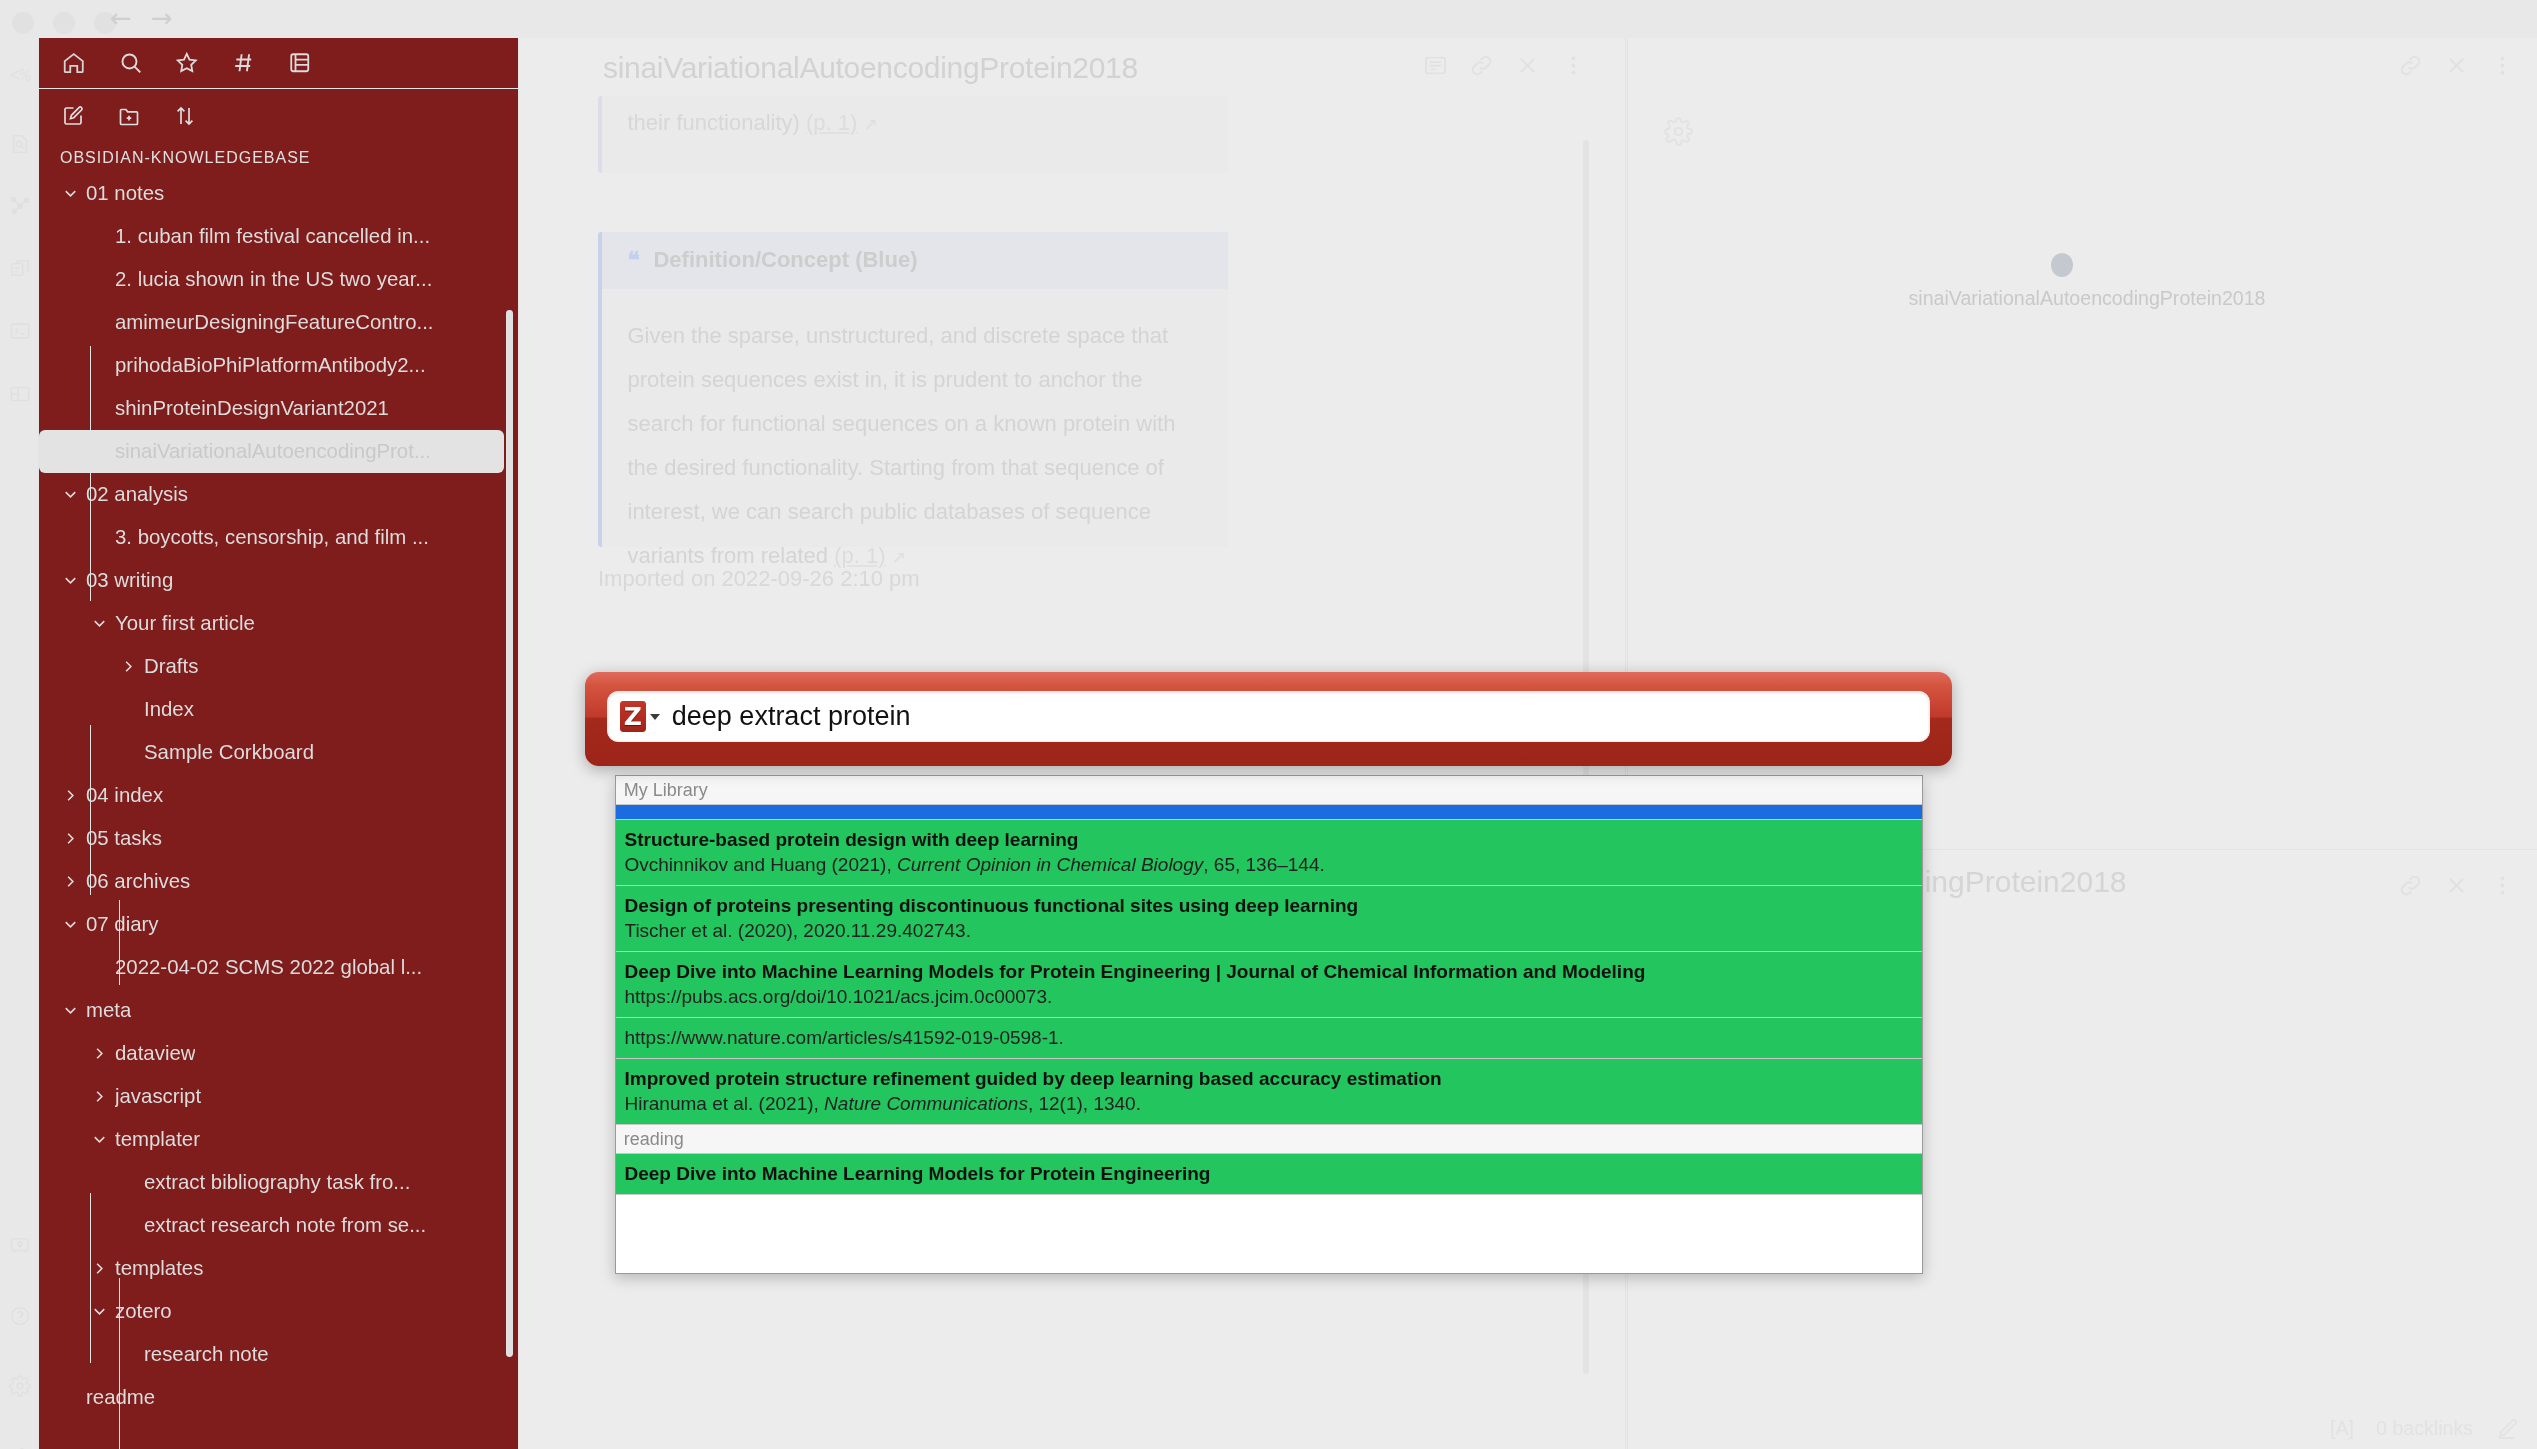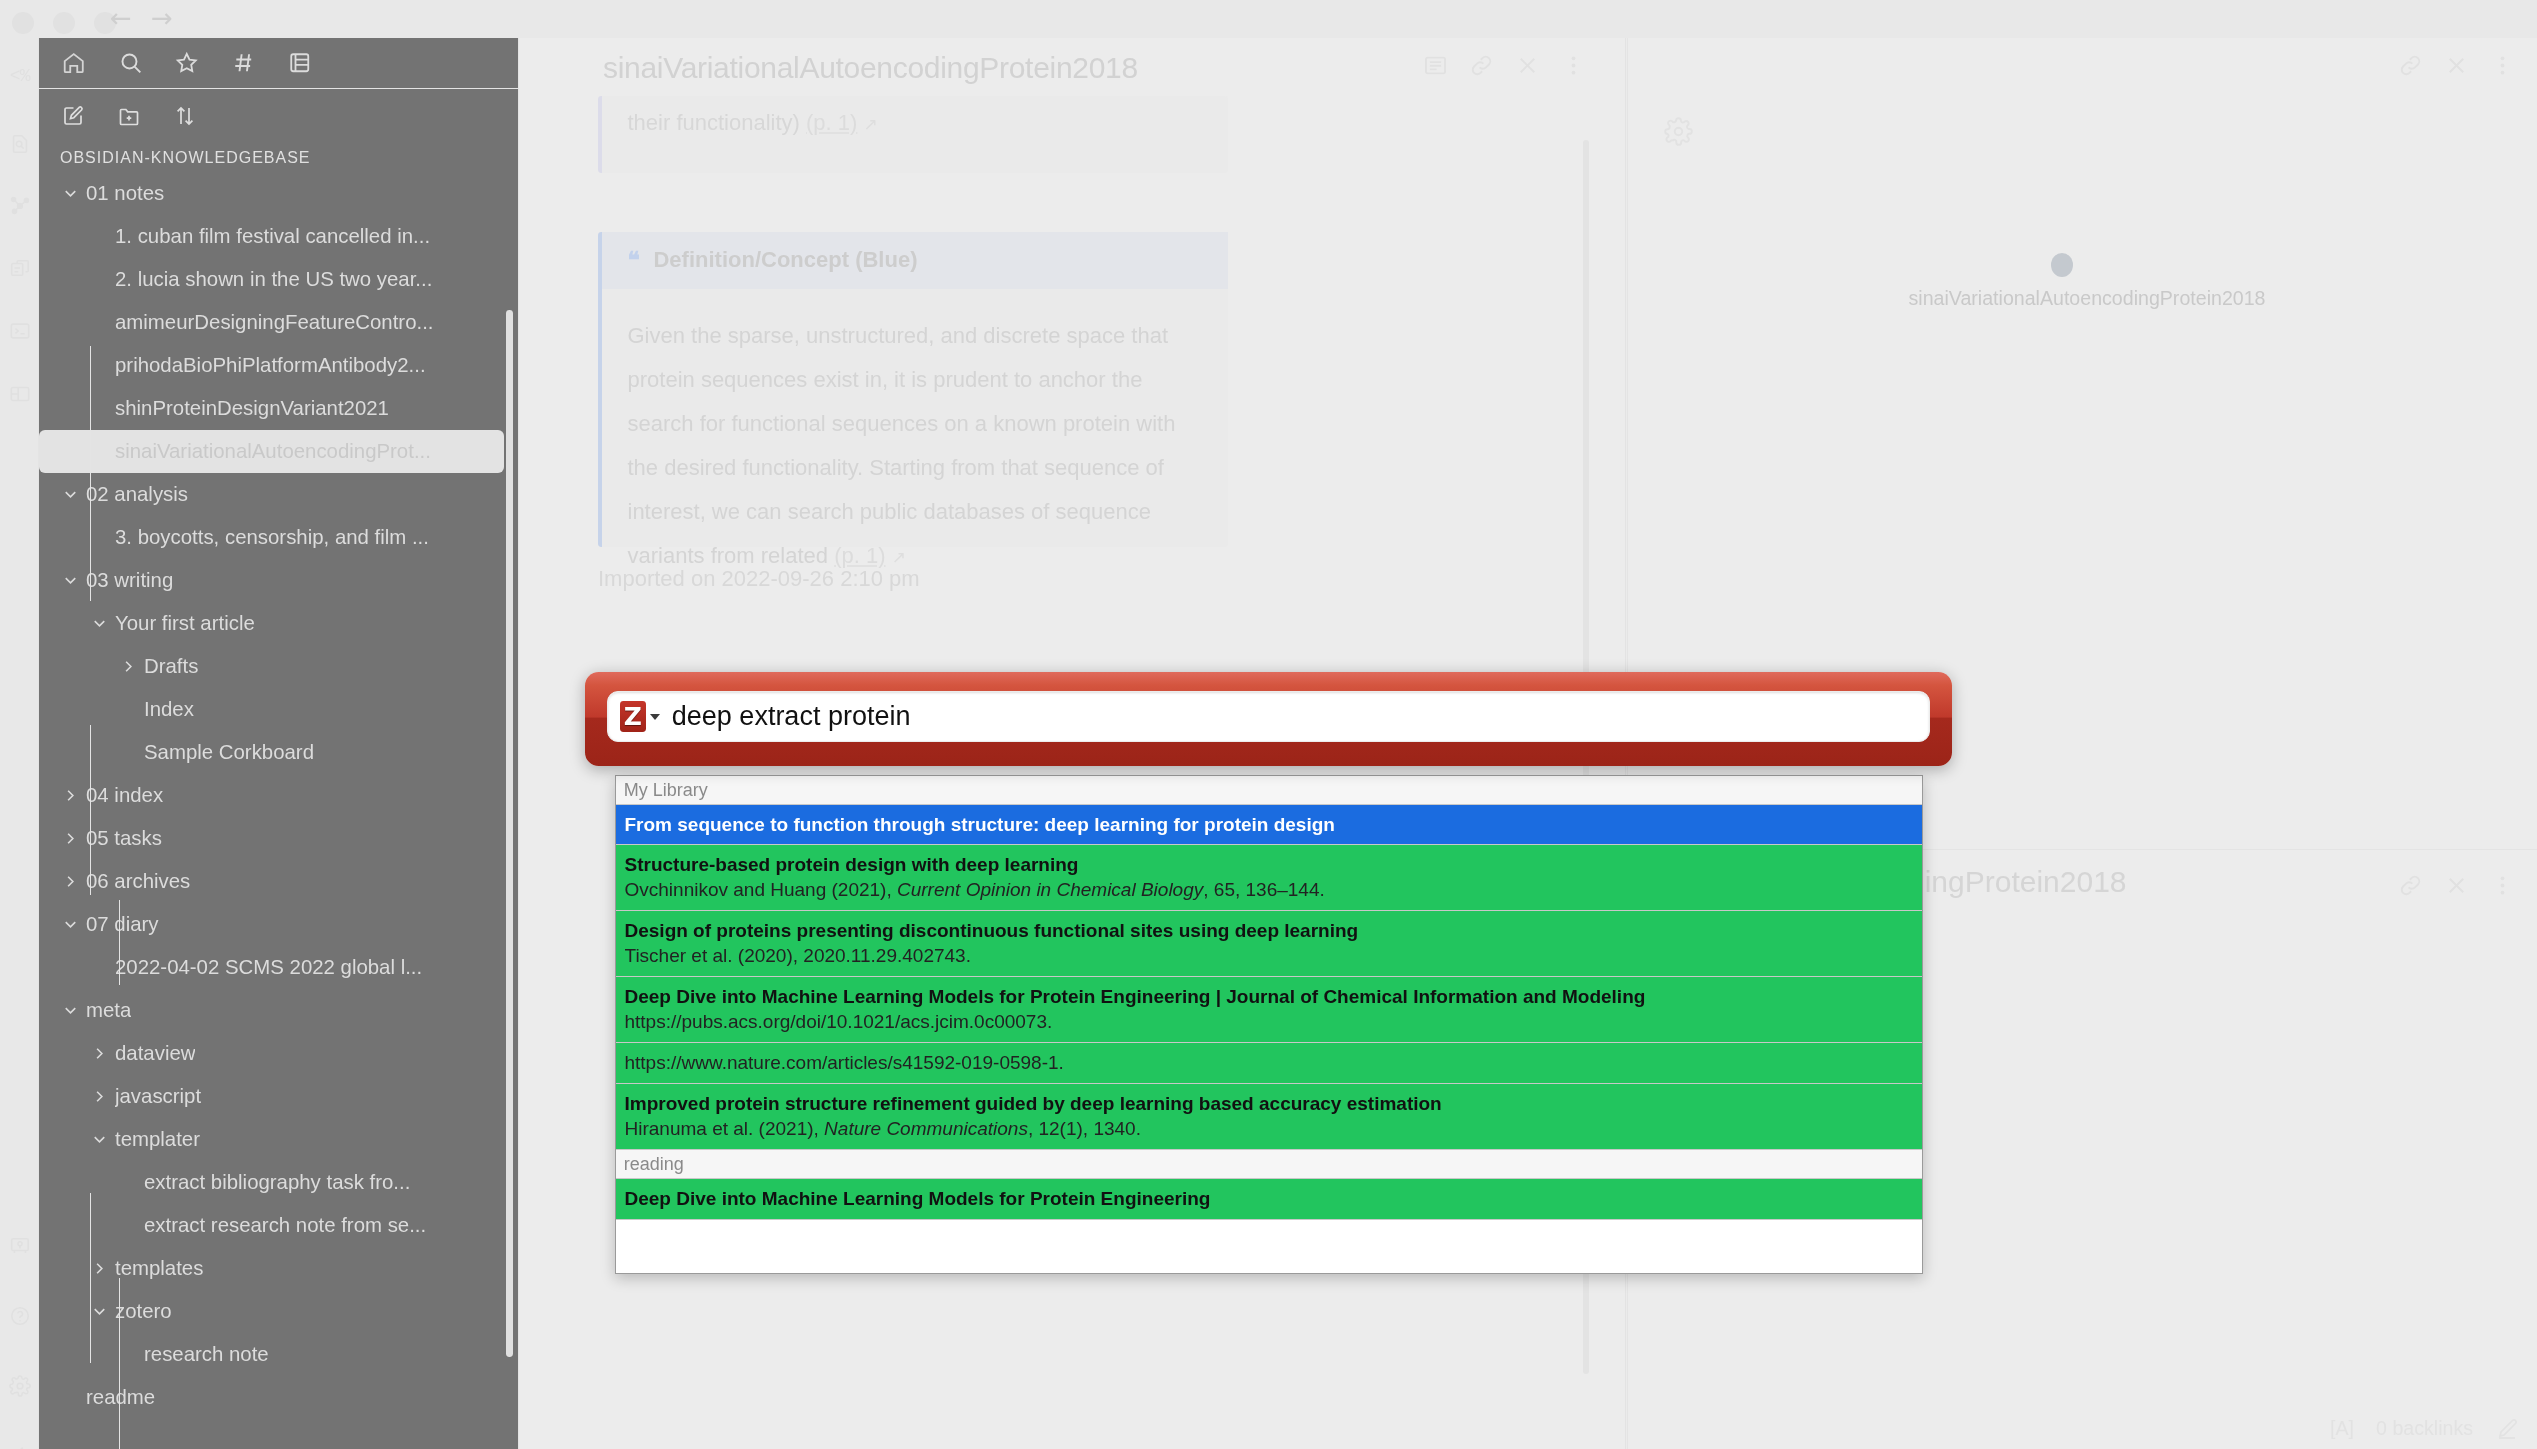--- a/index.html
+++ b/index.html
@@ -48,21 +48,21 @@
     position: absolute; left: 7.7px; width: 24px; height: 24px;
     color: #e0e0e0; stroke: #e0e0e0; fill: none;
     display: flex; align-items: center; justify-content: center;
   }
   .ribbon-icon svg { width: 22px; height: 22px; display: block; }
   .ribbon-icon.templ { font-size: 18px; color: #e0e0e0; font-family: "Liberation Mono", monospace; letter-spacing: -0.9px;}
 
   
   #sidebar {
     position: absolute; left: 39px; top: 38px; width: 480px; height: 1411px;
-    background: #737373;
+    background: #7f1d1d;
     border-right: 0.9px solid #e3e3e3;
   }
   #sb-tabs {
     position: absolute; left: 0; top: 0; width: 480px; height: 51px;
     border-bottom: 0.9px solid #e4e4e4;
     display: flex; align-items: center; padding-left: 22px; gap: 31px;
   }
   #sb-tabs .tabicon { width: 25.5px; height: 25.5px; color: #dcdcdc; }
   #sb-tabs .tabicon.active { color: #d4d4d4; }
   #sb-tabs svg { width: 25.5px; height: 25.5px; display: block; }
@@ -816,21 +816,20 @@
       <div id="zotero-caret"></div>
       <div id="zotero-query" placeholder="Search">deep extract protein</div>
     </div>
   </div>
 
   <div id="zotero-results">
       <div class="z-group">
         <span>My Library</span>
       </div>
       <div class="z-item selected">
-        <div class="z-item-title">From sequence to function through structure: deep learning for protein design</div>
       </div>
       <div class="z-item">
         <div class="z-item-title">Structure-based protein design with deep learning</div>
         <div class="z-item-meta">Ovchinnikov and Huang (2021), <em>Current Opinion in Chemical Biology</em>, 65, 136–144.</div>
       </div>
       <div class="z-item">
         <div class="z-item-title">Design of proteins presenting discontinuous functional sites using deep learning</div>
         <div class="z-item-meta">Tischer et al. (2020), 2020.11.29.402743.</div>
       </div>
       <div class="z-item">

